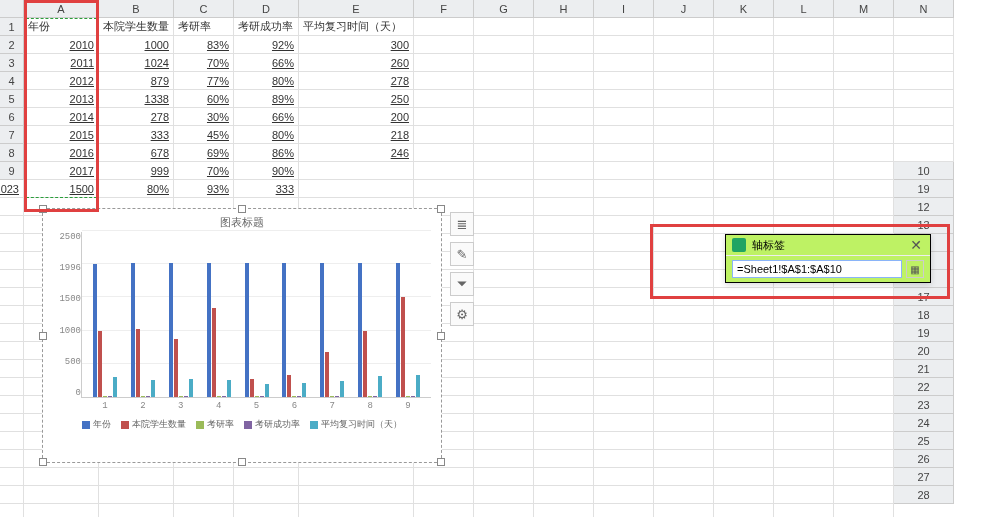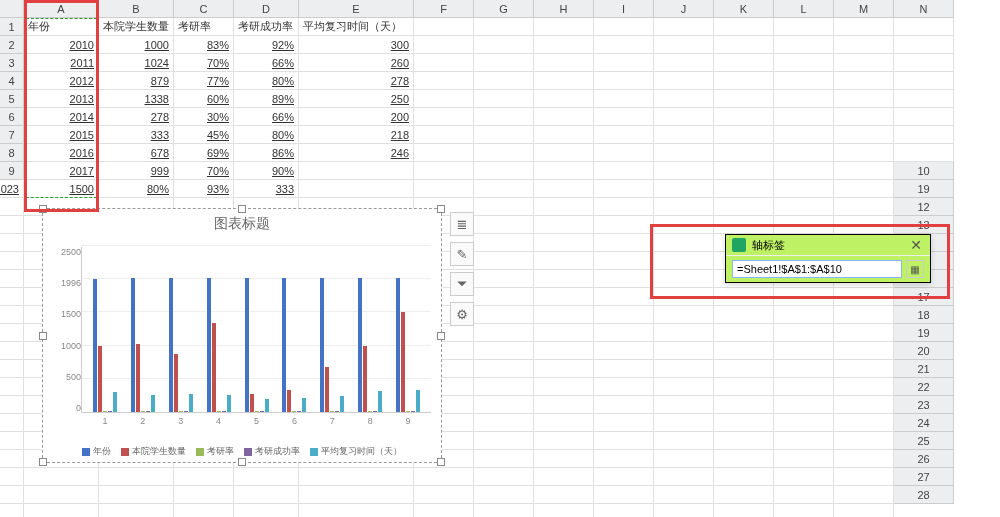--- a/index.html
+++ b/index.html
@@ -11,22 +11,22 @@
 .cell.h { justify-content: flex-start; }
 .sel-red { position: absolute; border: 3px solid #e04040; pointer-events: none; z-index: 5; }
 .sel-red.r1 { top: 0; left: 24px; width: 75px; height: 212px; }
 .sel-green { position: absolute; border: 1.5px dashed #2a9d3a; pointer-events: none; z-index: 4; top: 18px; left: 26px; width: 71px; height: 180px; }
 .chart-box { position: absolute; top: 208px; left: 42px; width: 400px; height: 255px; background: #fff; border: 1px dashed #999; z-index: 3; }
 .chart-box .handle { position: absolute; width: 8px; height: 8px; background: #fff; border: 1px solid #888; }
 .chart-box .h-tl { top: -4px; left: -4px; } .chart-box .h-tr { top: -4px; right: -4px; }
 .chart-box .h-bl { bottom: -4px; left: -4px; } .chart-box .h-br { bottom: -4px; right: -4px; }
 .chart-box .h-tm { top: -4px; left: 50%; margin-left: -4px; } .chart-box .h-bm { bottom: -4px; left: 50%; margin-left: -4px; }
 .chart-box .h-ml { left: -4px; top: 50%; margin-top: -4px; } .chart-box .h-mr { right: -4px; top: 50%; margin-top: -4px; }
-.chart-title { text-align: center; font-size: 14px; color: #666; padding: 6px 0 2px; }
-.chart-area { position: relative; height: 180px; margin: 12px 10px; display: flex; }
+.chart-title { text-align: center; font-size: 11px; color: #666; padding: 6px 0 2px; }
+.chart-area { position: relative; height: 180px; margin: 0 10px; display: flex; font-family: Liberation Mono, monospace; }
 .y-axis { width: 28px; display: flex; flex-direction: column; justify-content: space-between; align-items: flex-end; font-size: 9px; color: #888; padding-bottom: 14px; }
 .plot { flex: 1; position: relative; border-left: 1px solid #ccc; border-bottom: 1px solid #ccc; display: flex; align-items: flex-end; padding: 0 4px; height: 166px; }
 .plot .grid { position: absolute; left: 0; right: 0; height: 1px; background: #eee; }
 .group { flex: 1; display: flex; align-items: flex-end; justify-content: center; gap: 1px; position: relative; }
 .group .bar { width: 4px; }
 .group .xl { position: absolute; bottom: -14px; font-size: 9px; color: #888; width: 100%; text-align: center; }
 .legend { display: flex; flex-wrap: wrap; justify-content: center; gap: 6px 10px; padding: 6px 10px; font-size: 9px; color: #666; }
 .legend span { display: inline-flex; align-items: center; gap: 3px; }
 .legend .sw { width: 8px; height: 8px; display: inline-block; }
 .side-btns { position: absolute; top: 212px; left: 450px; display: flex; flex-direction: column; gap: 6px; z-index: 3; }

